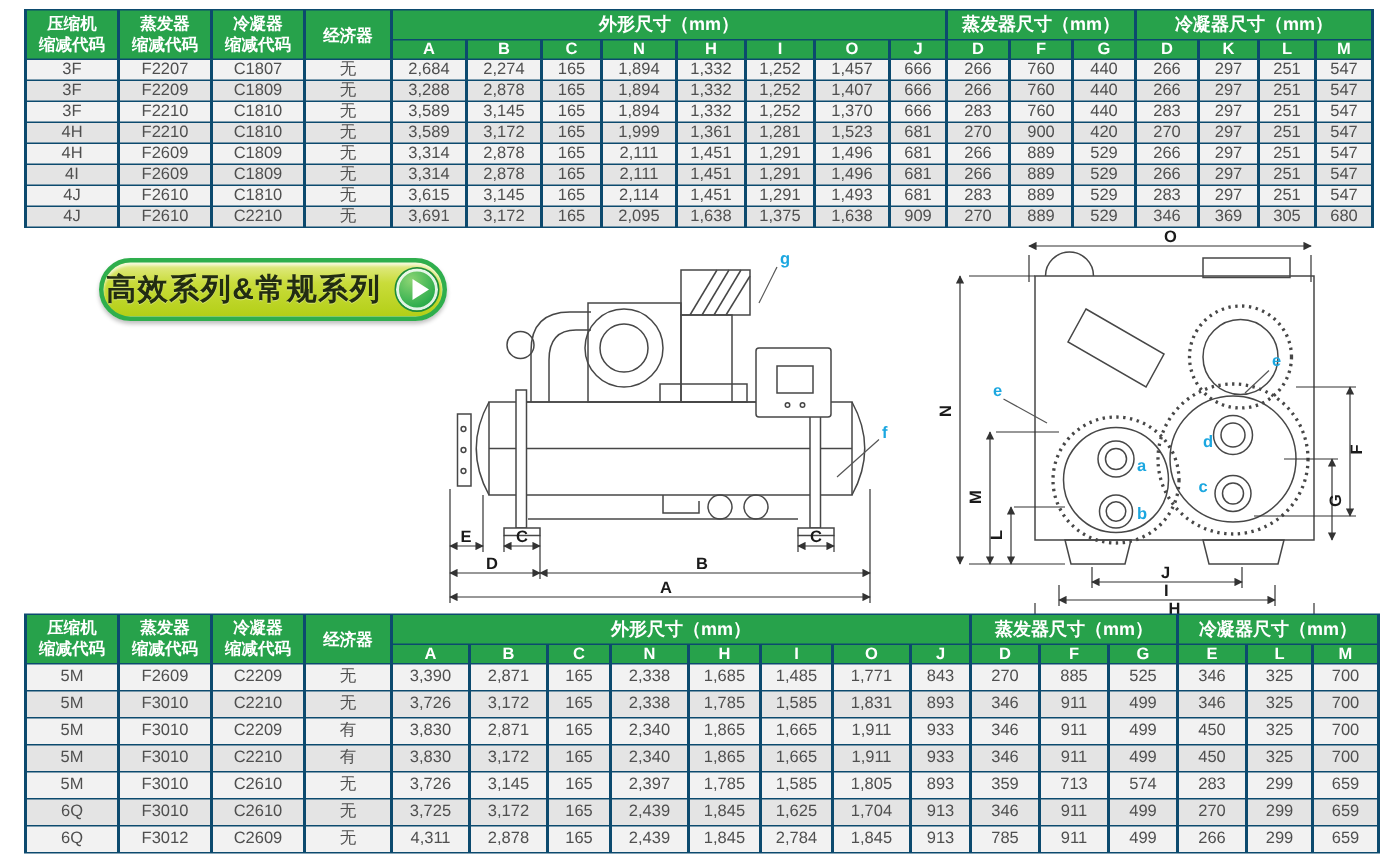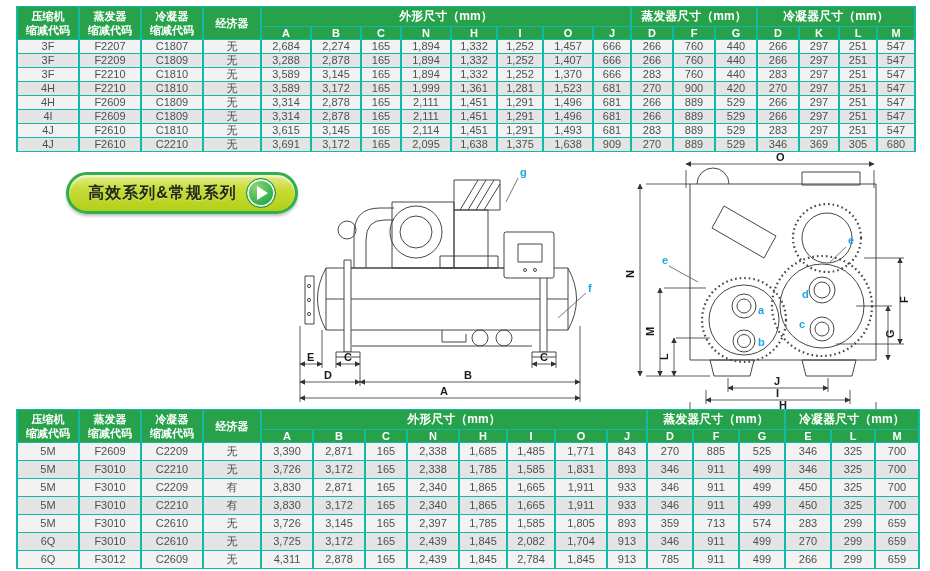--- a/index.html
+++ b/index.html
@@ -5,21 +5,21 @@
   html,body{margin:0;padding:0;}
   body{
     width:930px;height:571px;position:relative;background:#ffffff;
     font-family:"Liberation Sans", sans-serif;overflow:hidden;
   }
   .page{position:absolute;inset:0;}
 
   
   table.spec{
     position:absolute;left:16px;border-collapse:separate;border-spacing:2px 1px;
-    table-layout:fixed;background:#14b8a6;
+    table-layout:fixed;background:#0c4a6e;
   }
   table.spec th{
     background:#27a24b;color:#ffffff;font-weight:bold;padding:0;text-align:center;
     vertical-align:middle;
   }
   table.spec th.code-th{font-size:11px;line-height:1.3;}
   table.spec th.code-th span{display:block;}
   table.spec th.econ-th{font-size:11px;}
   table.spec th.sec-th{font-size:12px;height:19px;}
   table.spec th.ltr-th{font-size:11px;height:12px;line-height:12px;}
@@ -34,21 +34,21 @@
 
   
   .badge{
     position:absolute;left:66px;top:172px;width:232px;height:42px;box-sizing:border-box;
     border-radius:23px;border:3px solid #2fae4d;
     background:linear-gradient(to bottom,#e4ec8e 0%,#c9dc3a 38%,#b3cf17 100%);
     box-shadow:0 2px 3px rgba(0,0,0,0.25), inset 0 2px 2px rgba(255,255,255,0.7);
     display:flex;align-items:center;justify-content:center;gap:9px;cursor:pointer;
   }
   .badge-label{
-    font-size:16px;font-weight:bold;color:#222c12;letter-spacing:1px;line-height:1;
+    font-size:20px;font-weight:bold;color:#222c12;letter-spacing:1px;line-height:1;
     text-shadow:0 1px 0 rgba(255,255,255,0.35);
   }
   .play{
     width:30px;height:30px;border-radius:50%;flex:0 0 auto;box-sizing:border-box;
     background:radial-gradient(circle at 35% 28%, #8bd473 0%, #2fae4d 65%, #1f9540 100%);
     border:1px solid #1e8c3a;
     box-shadow:inset 0 0 0 2px rgba(255,255,255,0.85);
     display:flex;align-items:center;justify-content:center;
   }
   .play .tri{
@@ -636,21 +636,21 @@
         <tr class="even">
           <td>6Q</td>
           <td>F3010</td>
           <td>C2610</td>
           <td>无</td>
           <td>3,725</td>
           <td>3,172</td>
           <td>165</td>
           <td>2,439</td>
           <td>1,845</td>
-          <td>2,082</td>
+          <td>1,625</td>
           <td>1,704</td>
           <td>913</td>
           <td>346</td>
           <td>911</td>
           <td>499</td>
           <td>270</td>
           <td>299</td>
           <td>659</td>
         </tr>
         <tr class="odd">

